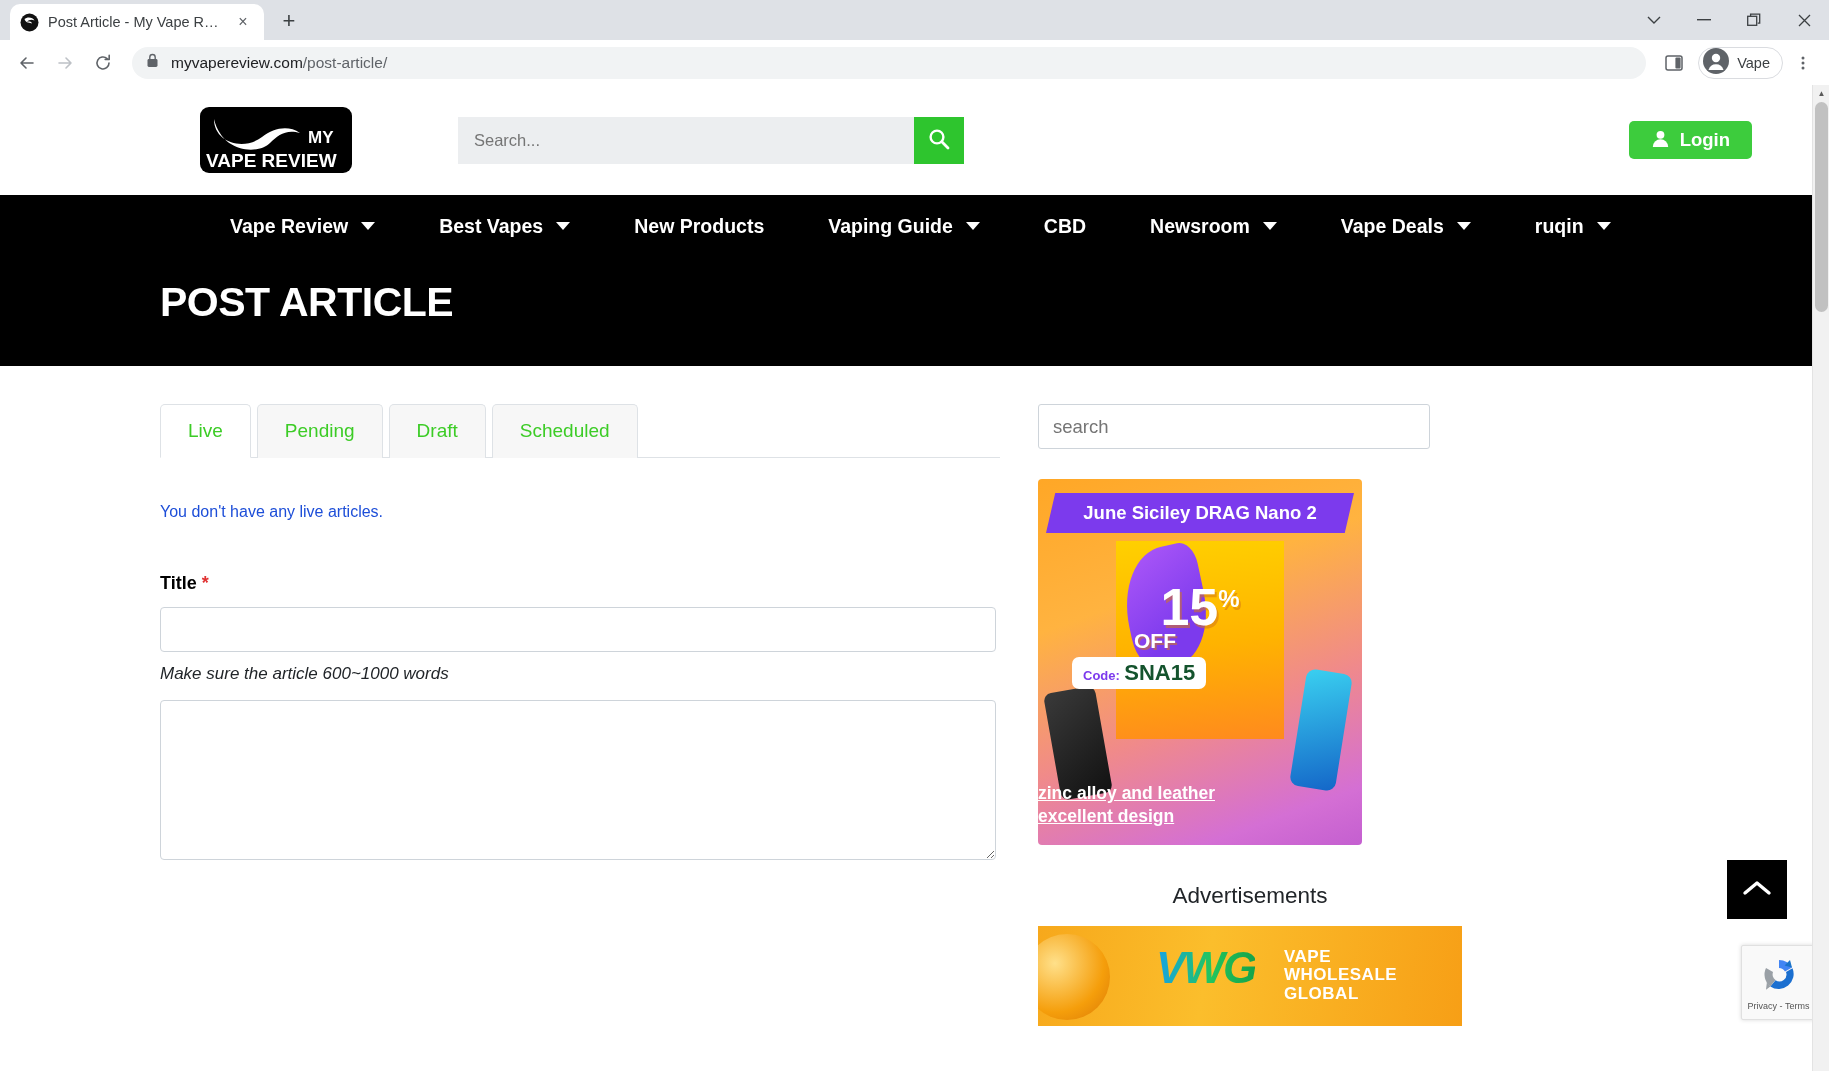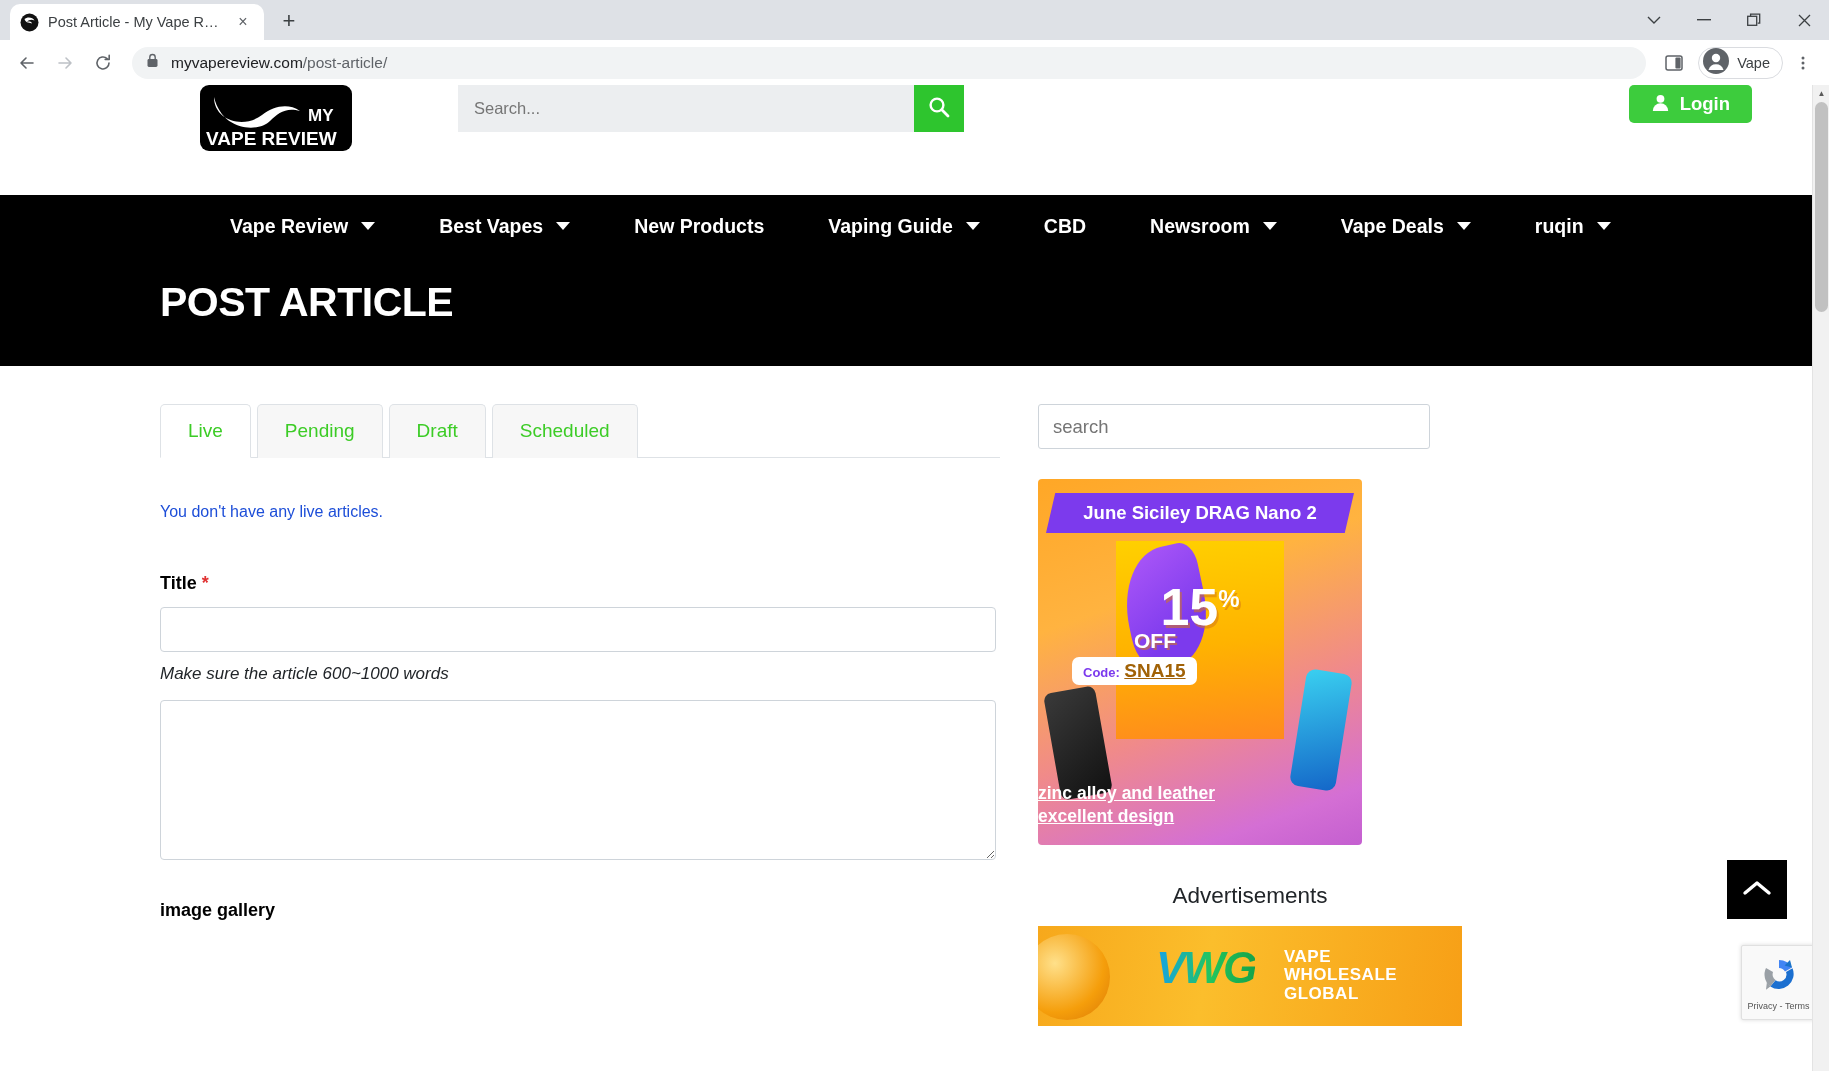--- a/index.html
+++ b/index.html
@@ -69,21 +69,21 @@
     margin-left: 4px; flex: none;
   }
   .profile-name { font-size: 14.5px; color: #3c4043; }
 
   
   .viewport { position: relative; width: 1829px; height: 986px; overflow: hidden; background: #fff; }
   .page { width: 1812px; }
 
   
   .site-header {
-    height: 110px; display: flex; align-items: flex-start;
+    height: 110px; display: flex; align-items: center;
     padding: 0 60px 0 200px; gap: 0; background: #fff;
   }
   .logo {
     width: 152px; height: 66px; background: #000; border-radius: 9px;
     position: relative; overflow: hidden; flex: none;
   }
   .logo svg { position: absolute; left: 0; top: 0; }
   .header-search {
     margin-left: 106px; display: flex; height: 47px; width: 506px; flex: none;
   }
@@ -202,21 +202,21 @@
   .ad-off {
     position: absolute; left: 96px; top: 150px;
     color: #fff; font-size: 21px; font-weight: bold;
     text-shadow: 2px 2px 0 rgba(214,120,20,.55);
   }
   .ad-code {
     position: absolute; left: 34px; top: 178px; background: #fff;
     border-radius: 7px; padding: 3px 11px; white-space: nowrap;
   }
   .ad-code-label { color: #7c3aed; font-size: 13px; font-weight: bold; }
-  .ad-code-value { color: #a16207; font-size: 19px; font-weight: bold; text-decoration: underline; }
+  .ad-code-value { color: #14532d; font-size: 22px; font-weight: bold; }
   .ad-tagline {
     position: absolute; left: 0; right: 0; bottom: 18px; 
     color: #fff; font-size: 17.5px; font-weight: bold; line-height: 1.28;
     text-decoration: underline;
   }
   .ad-device-l {
     position: absolute; left: 14px; bottom: 48px; width: 52px; height: 108px;
     background: linear-gradient(145deg,#3a3a3a,#111); border-radius: 8px;
     transform: rotate(-10deg);
   }
@@ -467,21 +467,20 @@
 
       <div class="field-label">
         <span>Title</span>
         <span class="req">*</span>
       </div>
       <input class="text-input" type="text" placeholder="" style="">
 
       <div class="hint">Make sure the article 600~1000 words</div>
       <textarea class="textarea" placeholder="" style=""></textarea>
 
-      <div class="cut-label">image gallery</div>
     </div>
 
     <div class="side-col">
       <input class="side-search" type="text" placeholder="search" style="">
 
       <div class="ad-card">
         <div class="ad-ribbon">
           <span class="ad-ribbon-text">June Siciley DRAG Nano 2</span>
         </div>
         <div class="ad-inner">

